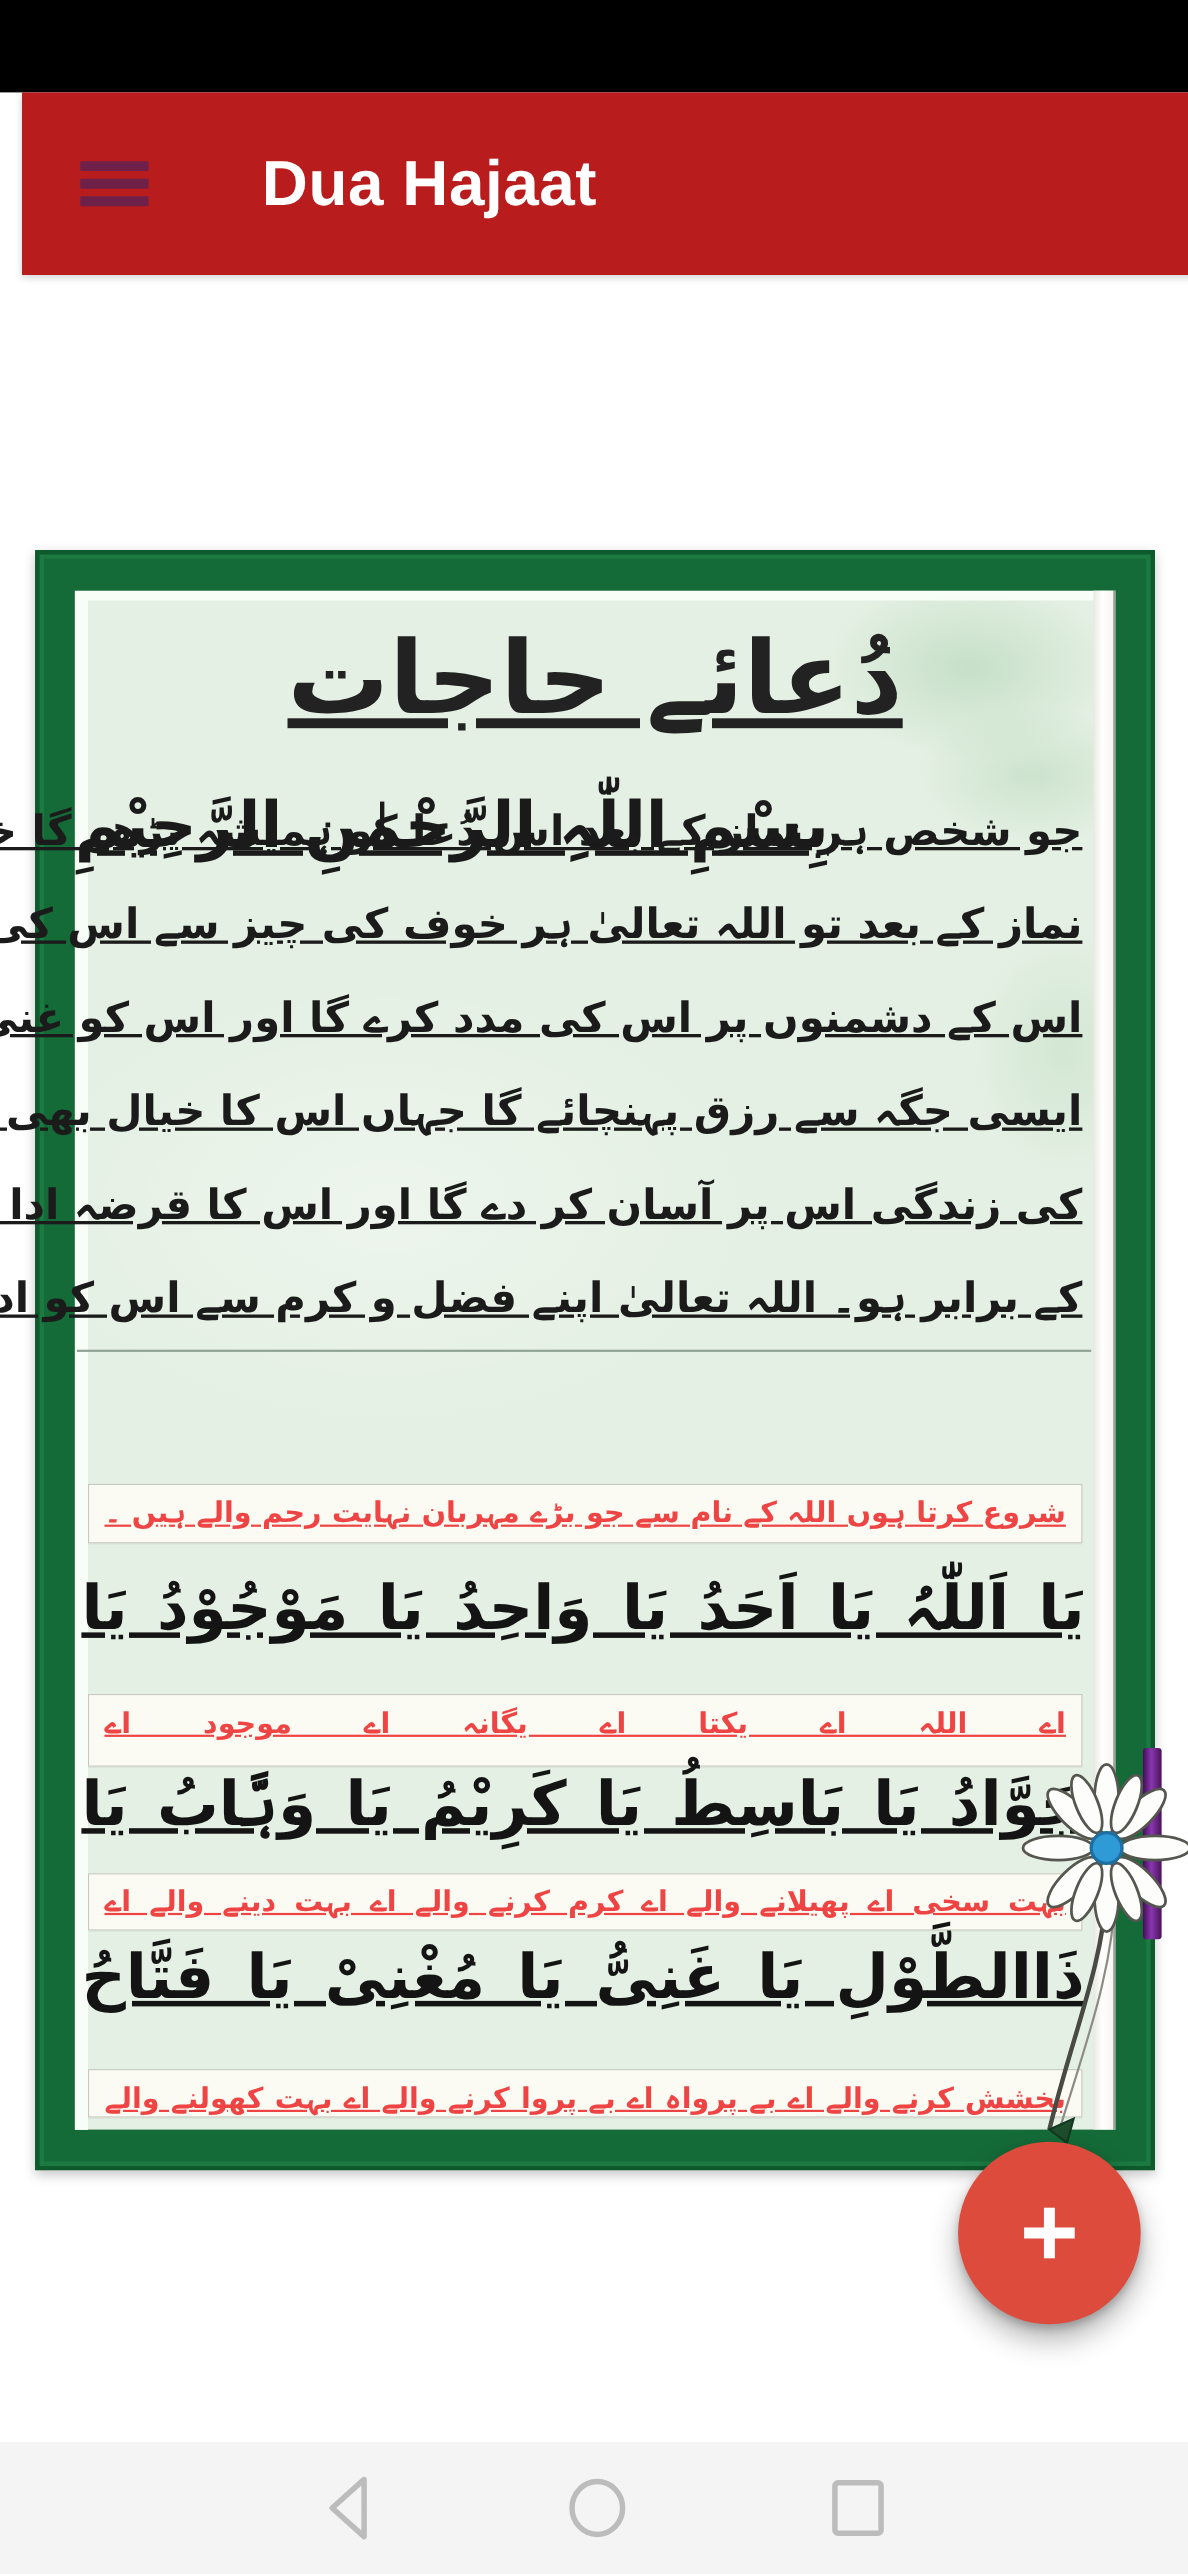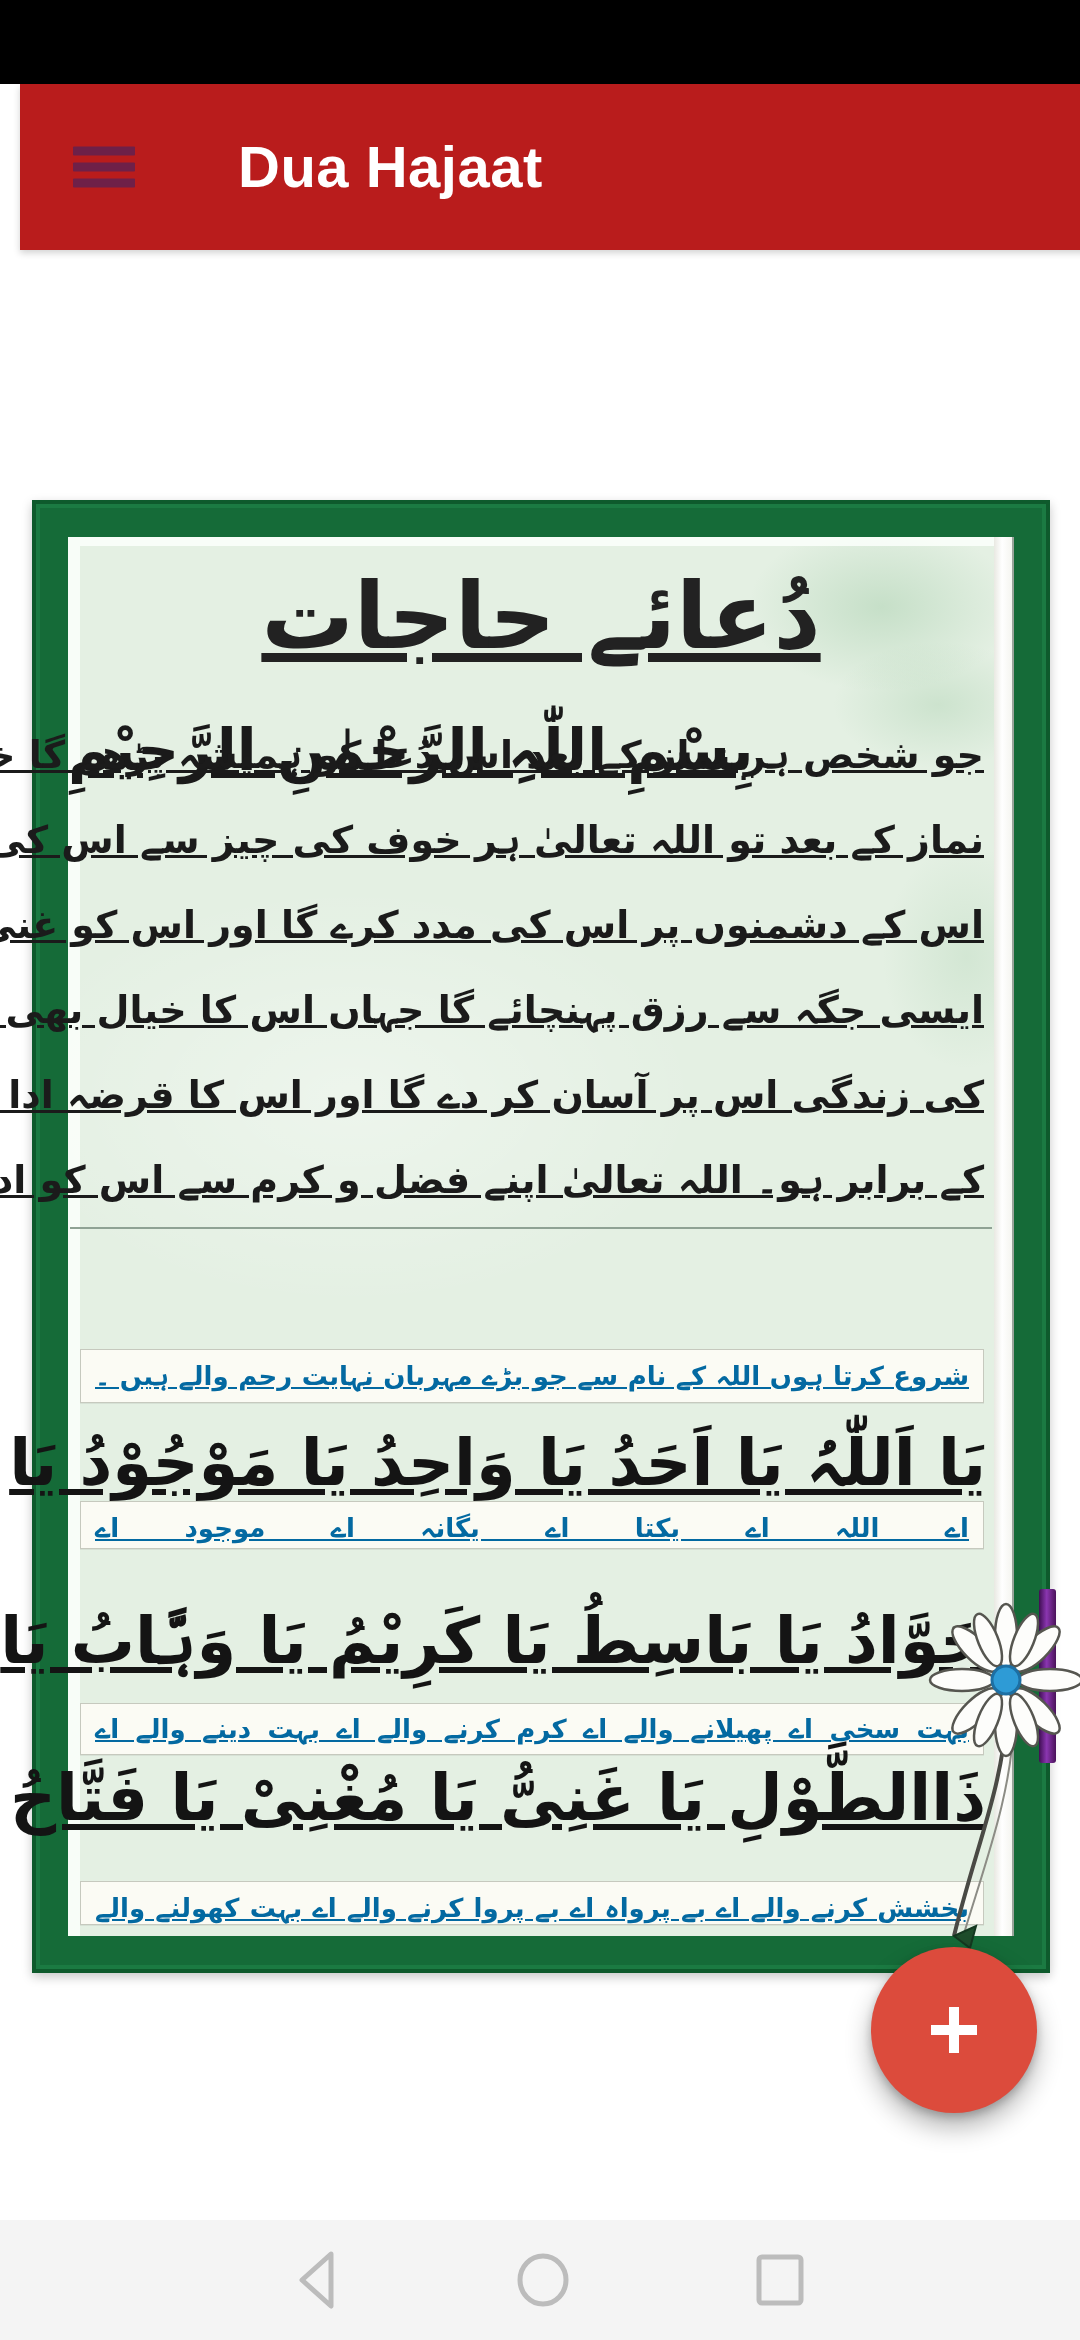--- a/index.html
+++ b/index.html
@@ -57,28 +57,28 @@
     text-align:justify; text-align-last:justify; }
   #paper-para { top:176px; height:510px; left:6px; right:30px; }
 
   #divider { position:absolute; top:690px; left:2px; right:22px; height:2px; background:#8FA294; }
 
   #bismillah { top:700px; height:106px; line-height:106px; left:0; right:20px;
     text-align:left; font-size:58px; font-weight:bold; color:#1a1a1a; }
 
   .strip { position:absolute; left:12px; right:30px; background:#FBFBF4;
     border:1px solid #C6C9BE; box-shadow:0 1px 0 rgba(0,0,0,.06);
-    font-size:26px; font-weight:bold; color:#0369a1; padding:0 14px;
+    font-size:26px; font-weight:bold; color:#ef4444; padding:0 14px;
     white-space:nowrap; text-align:justify; text-align-last:justify; }
-  .big-line { position:absolute; left:6px; right:28px; font-size:64px; font-weight:bold;
+  .big-line { position:absolute; left:6px; right:28px; font-size:56px; font-weight:bold;
     color:#141414; white-space:nowrap; text-align:justify; text-align-last:justify; }
 
   #strip-a { top:812px; height:54px; line-height:52px; }
   #dua-1   { top:870px; height:112px; line-height:112px; }
-  #strip-b { top:964px; height:48px; line-height:52px; }
+  #strip-b { top:1003px; height:66px; line-height:52px; }
   #dua-2   { top:1048px; height:112px; line-height:112px; }
   #strip-c { top:1166px; height:52px; line-height:50px; }
   #dua-3   { top:1204px; height:114px; line-height:114px; }
   #strip-d { top:1344px; height:44px; line-height:52px; }
 
   
   #purple-ribbon { position:absolute; left:1039px; top:1589px; width:17px; height:174px;
     background:linear-gradient(to right,#3F0E52,#8A36B0 45%,#4A1259); border-radius:3px; z-index:2; }
   #flower-svg { position:absolute; left:928px; top:1598px; width:152px; height:360px; z-index:3; }
 

